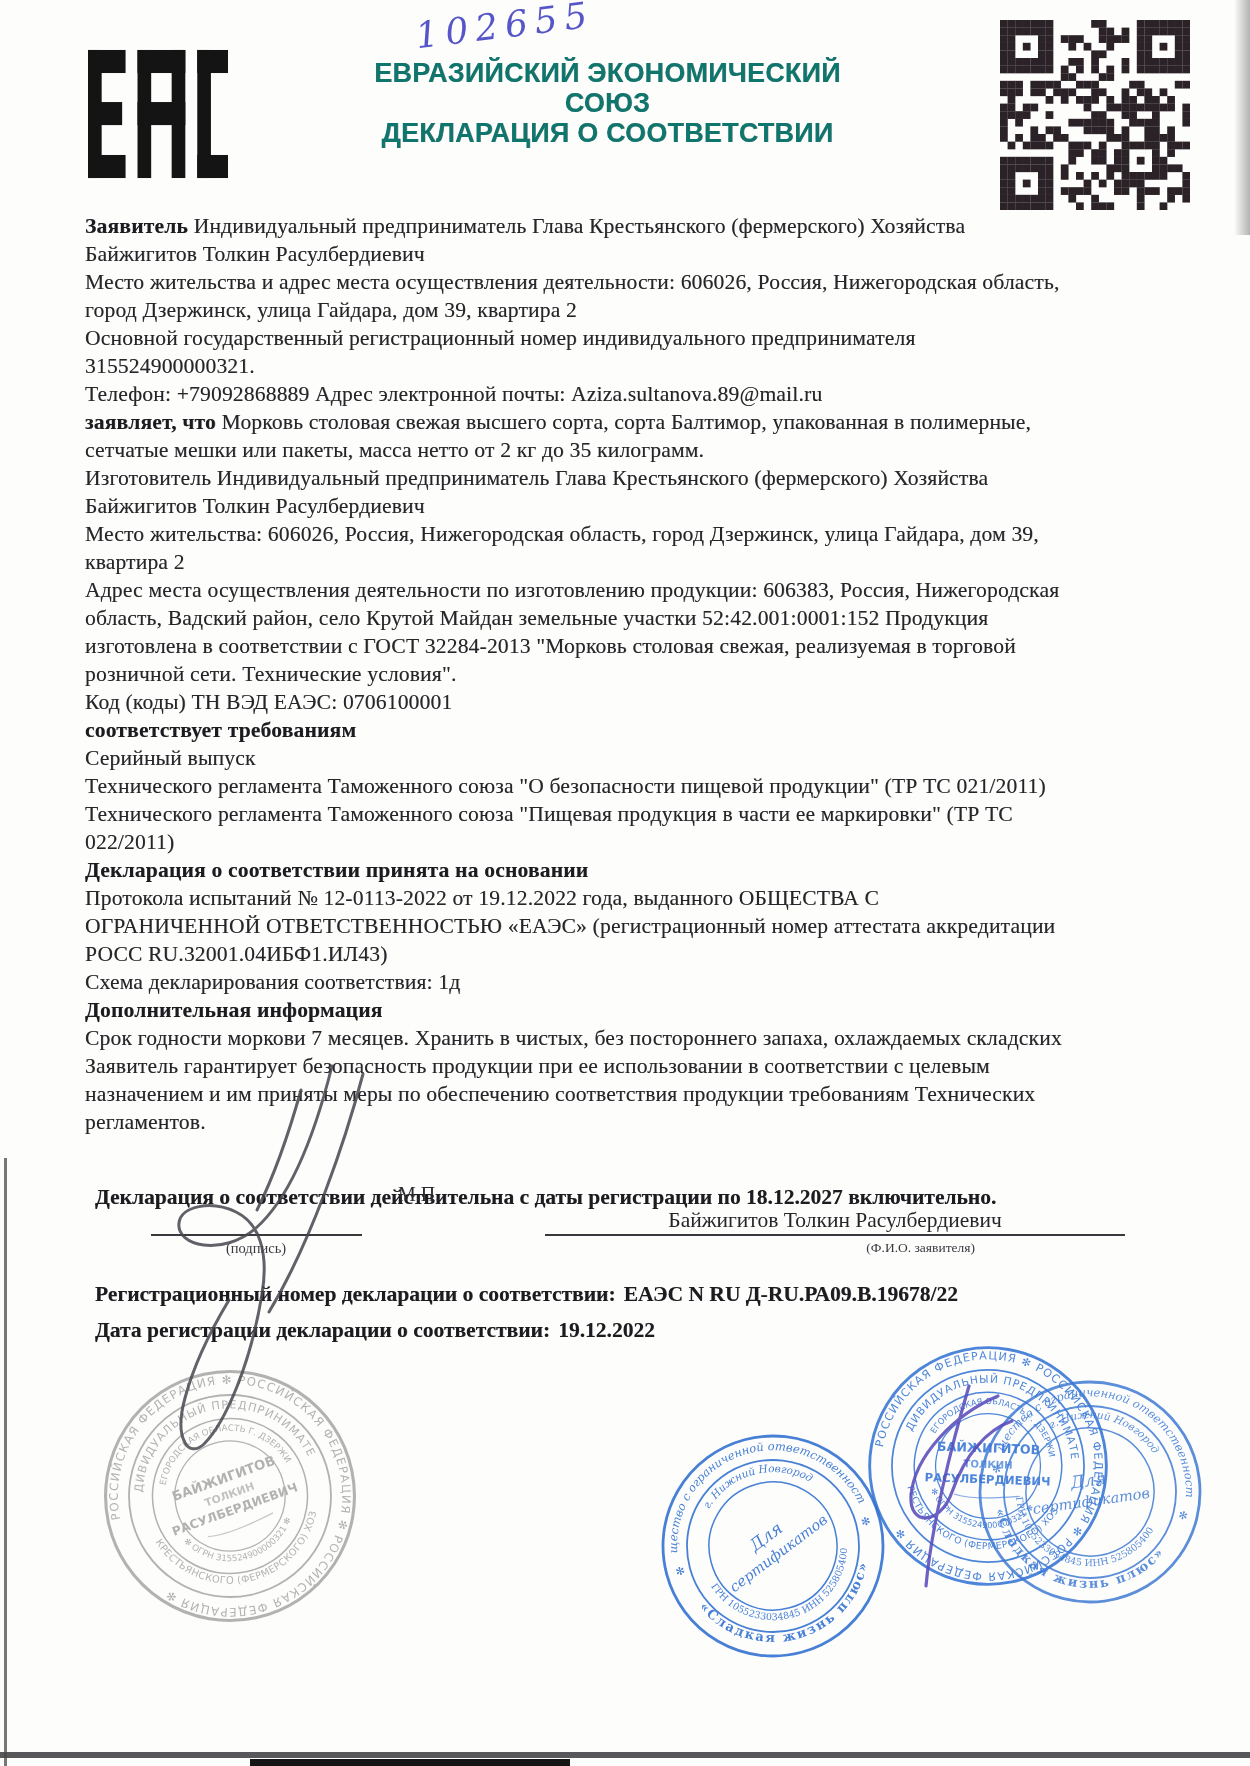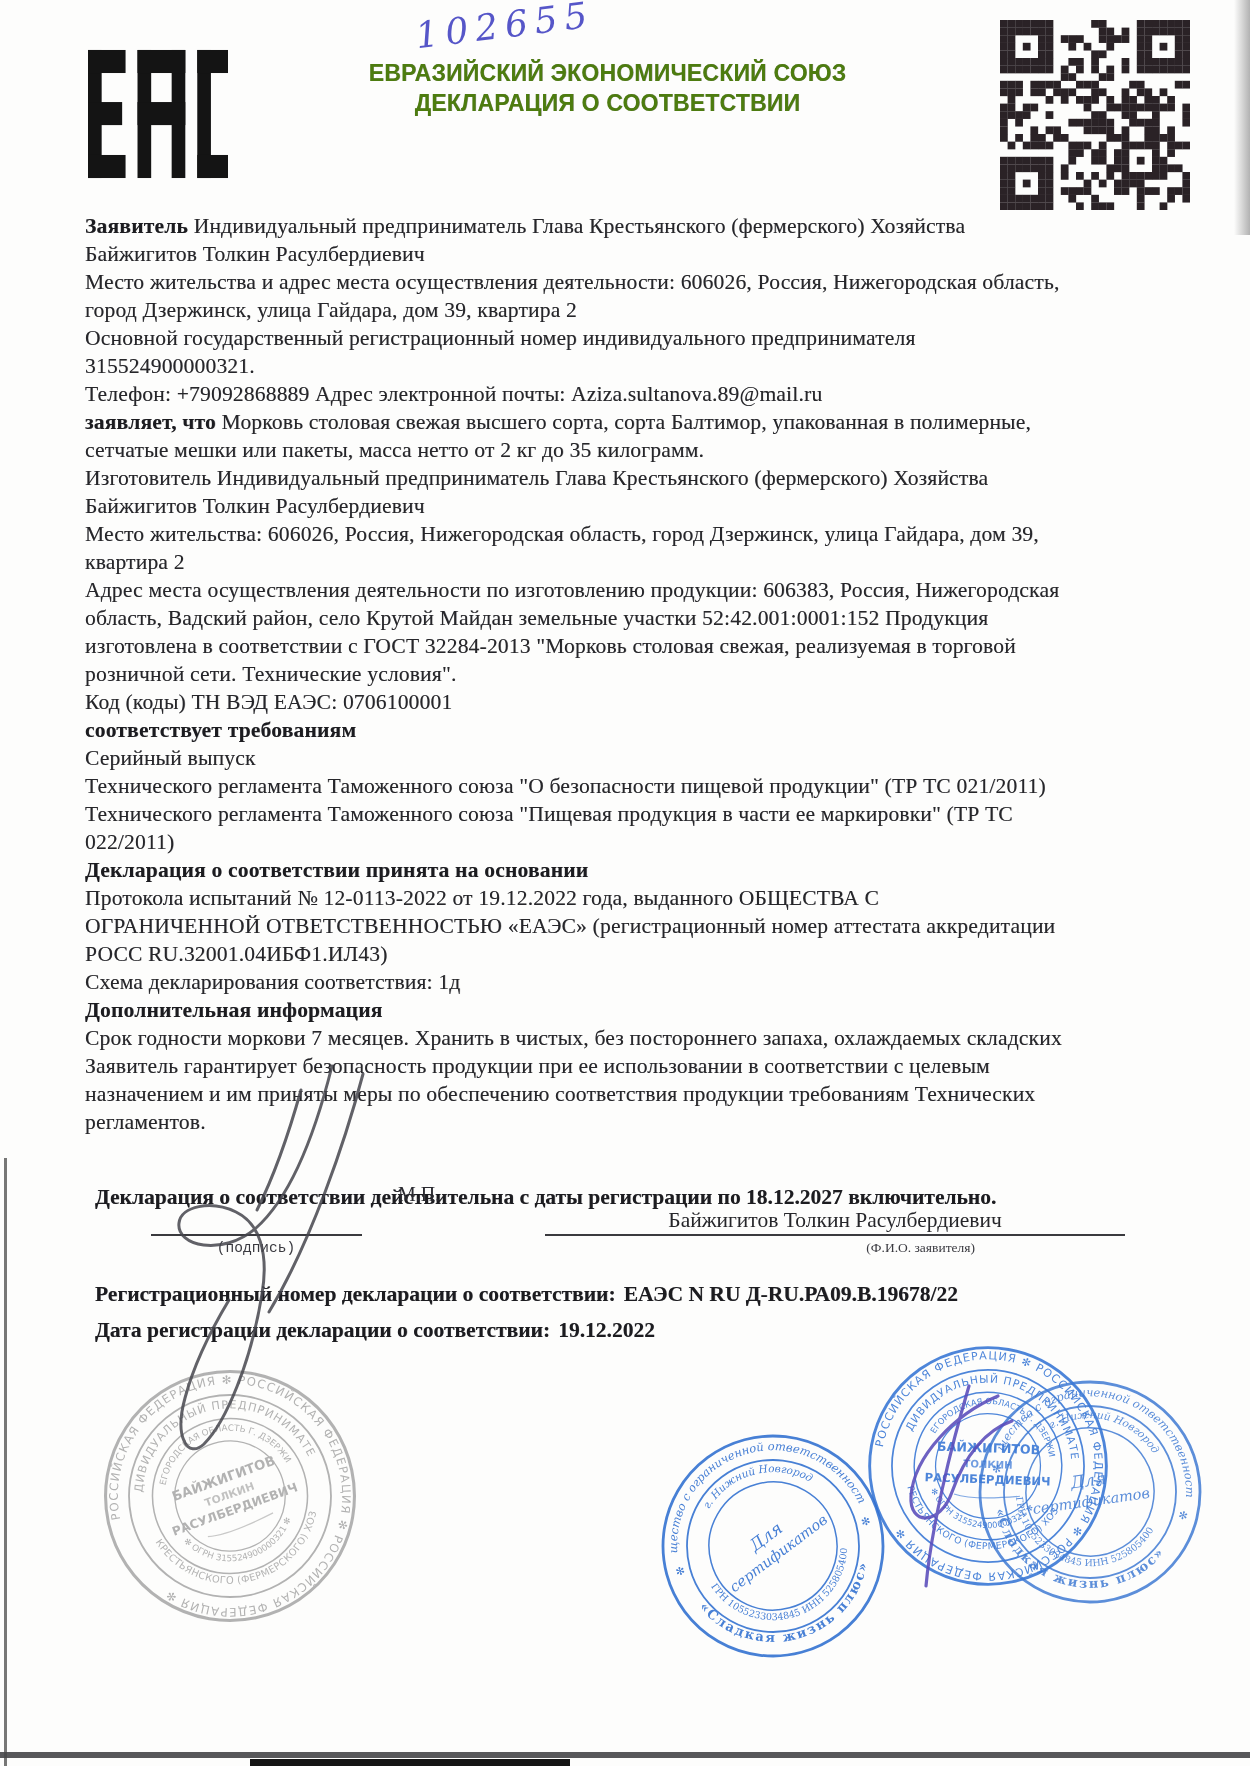--- a/index.html
+++ b/index.html
@@ -1,39 +1,39 @@
 <!DOCTYPE html>
 <html><head>
 <meta charset="utf-8">
 <style>
   html,body{margin:0;padding:0;background:#e8e8e6;}
   #page{position:relative;width:1250px;height:1766px;background:#fdfdfc;overflow:hidden;
         font-family:"Liberation Serif", serif;color:#26262a;}
   .abs{position:absolute;}
   
   #title{left:340px;top:58px;width:535px;text-align:center;
-         font-family:"Liberation Sans", sans-serif;font-weight:bold;font-size:23px;line-height:30px;
-         color:#4d7c0f;letter-spacing:.2px;text-shadow:.4px .4px .6px rgba(30,30,30,.45);}
+         font-family:"Liberation Sans", sans-serif;font-weight:bold;font-size:27px;line-height:30px;
+         color:#0f766e;letter-spacing:.2px;text-shadow:.4px .4px .6px rgba(30,30,30,.45);}
   #hand-number{left:415px;top:2px;width:220px;transform:rotate(-7deg);
          font-family:"DejaVu Serif", serif;font-style:italic;font-size:36px;letter-spacing:7px;
          color:#3a3ac0;opacity:.85;}
   
   #body-lines{left:85px;top:212px;width:1055px;font-size:21.5px;line-height:28px;
          letter-spacing:.2px;text-shadow:.35px .35px .5px rgba(40,40,45,.42);}
   #body-lines .ln{white-space:nowrap;}
   #body-lines b{color:#1c1c20;}
   
   #validity{left:95px;top:1176px;font-size:21.5px;font-weight:bold;color:#1c1c20;
          text-shadow:.35px .35px .5px rgba(40,40,45,.45);white-space:nowrap;margin-top:9px;}
   #mp{left:398px;top:1183px;font-size:20px;color:#2a2a30;}
   #sig-name{left:545px;top:1208px;width:580px;text-align:center;font-size:21.5px;white-space:nowrap;}
   .rule{border-bottom:2.2px solid #3a3a3e;height:0;}
   #rule-left{left:151px;top:1234px;width:211px;}
   #rule-right{left:545px;top:1234px;width:580px;}
-  #cap-sign{left:171px;top:1240px;width:170px;text-align:center;font-size:14.5px;color:#3a3a40;font-family:Liberation Mono, monospace;}
+  #cap-sign{left:171px;top:1240px;width:170px;text-align:center;font-size:14.5px;color:#3a3a40;}
   #cap-fio{left:745px;top:1240px;width:230px;text-align:right;font-size:13.5px;color:#3a3a40;}
   .regline{font-size:21.5px;font-weight:bold;color:#1c1c20;white-space:nowrap;
            text-shadow:.35px .35px .5px rgba(40,40,45,.45);}
   #reg-number{left:95px;top:1282px;}
   #reg-date{left:95px;top:1318px;}
   .regline .val{margin-left:8px;}
   
   #edge-right-top{right:0;top:0;width:16px;height:235px;
       background:linear-gradient(to left,#9f9f9f,rgba(200,200,200,0));opacity:.8;}
   #edge-left{left:4px;top:1158px;width:2.5px;height:608px;background:#4a4a4a;opacity:.75;}

